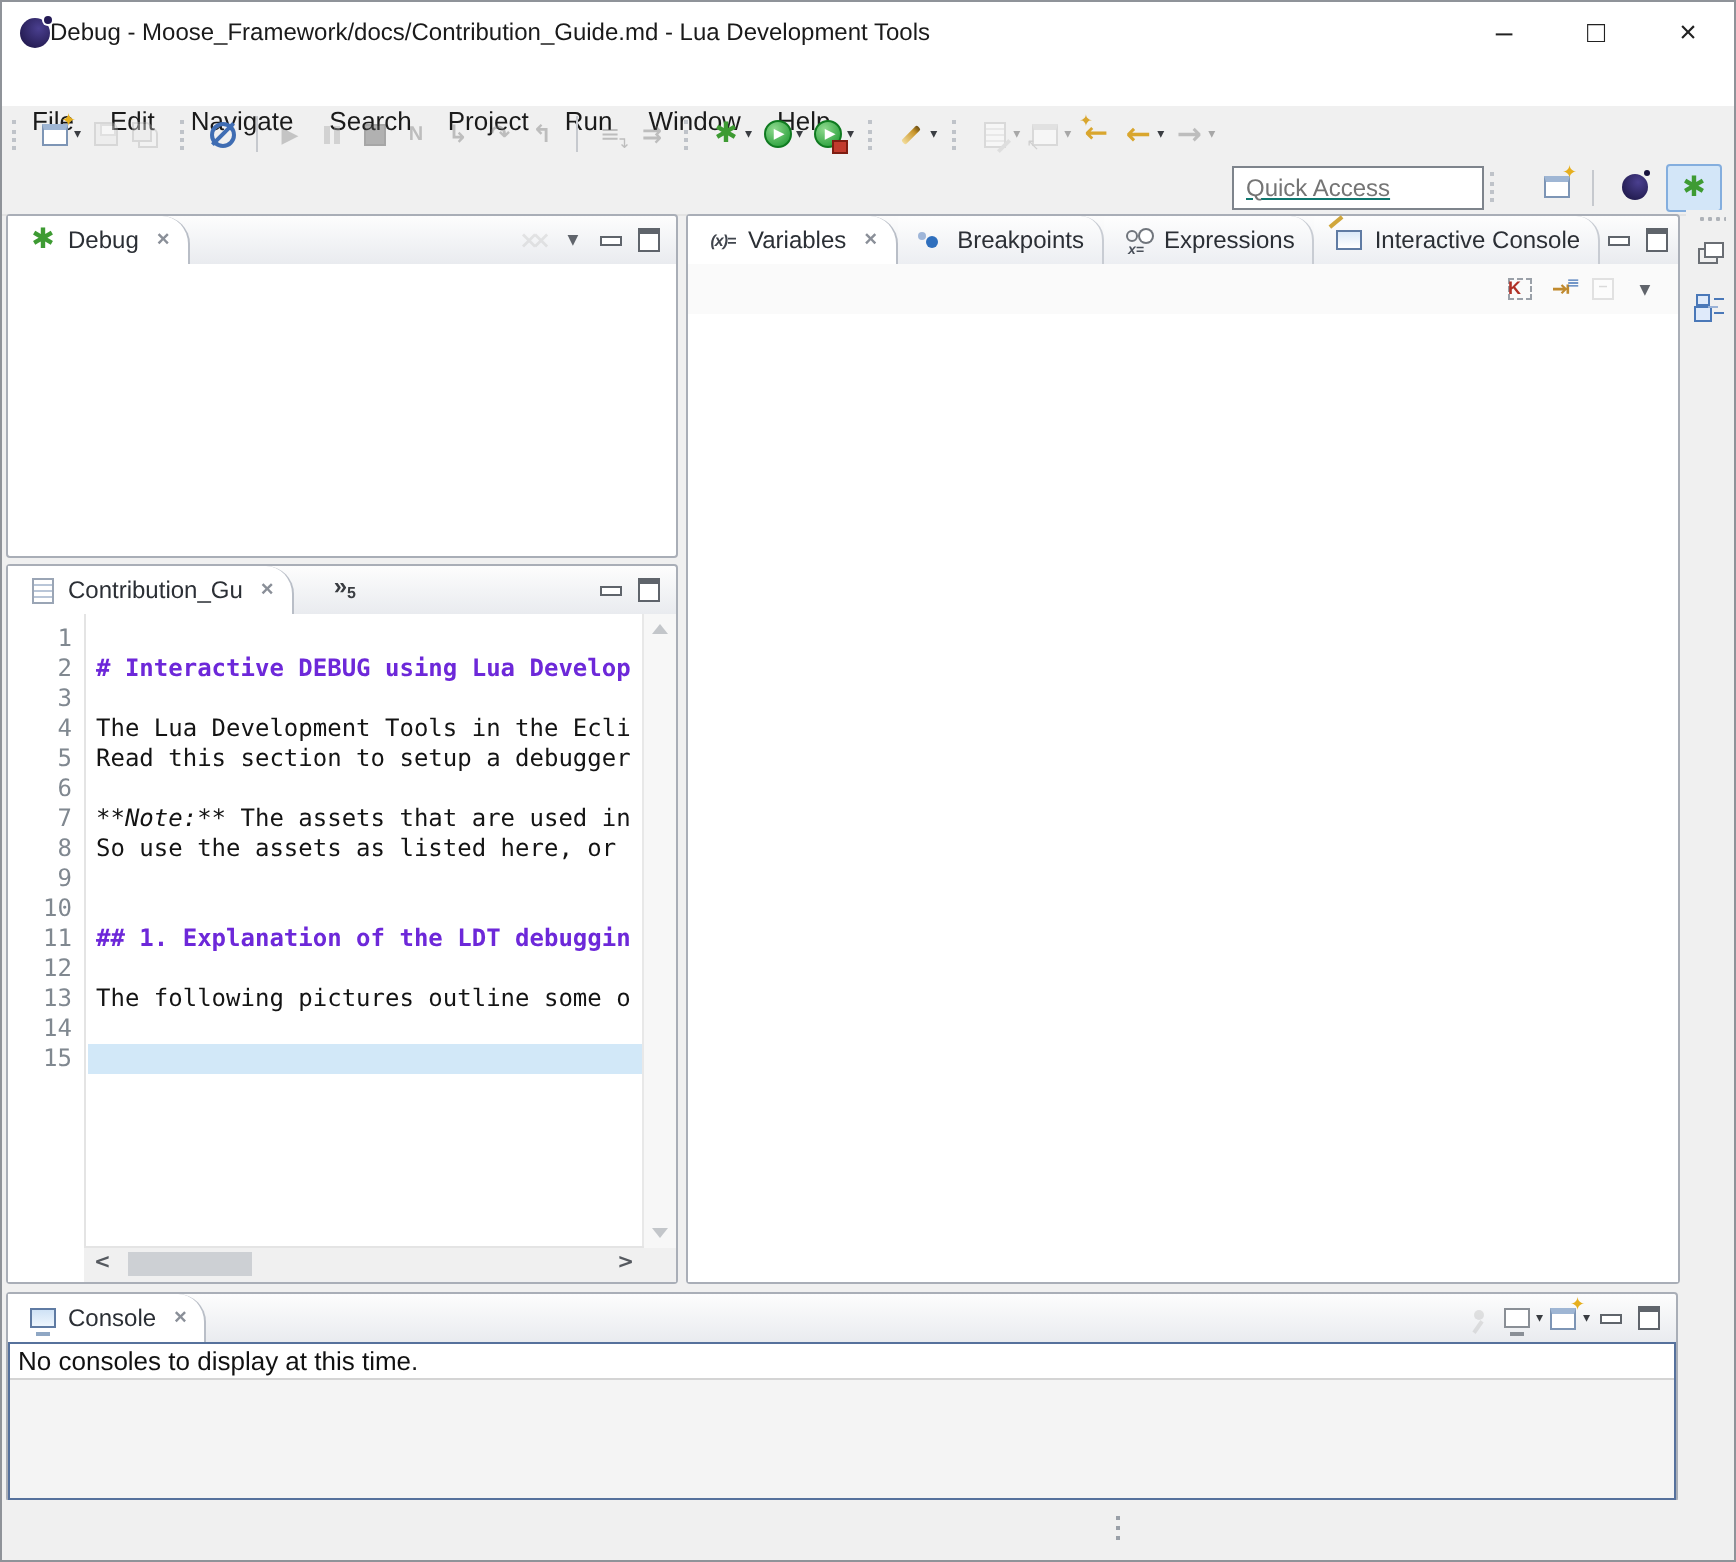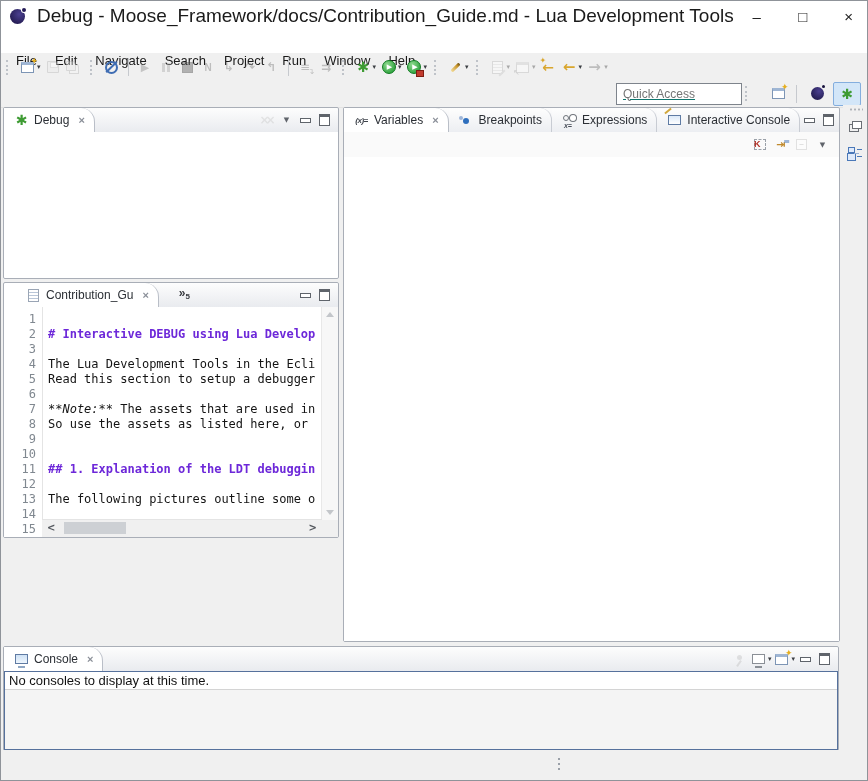--- a/index.html
+++ b/index.html
@@ -2,21 +2,21 @@
 <html><head>
 <meta charset="utf-8">
 <style>
   html,body{margin:0;padding:0;background:#d8d8d8;font-family:"Liberation Sans",sans-serif;}
   .window{position:relative;width:868px;height:781px;background:#f0f0f0;border:1px solid #8f9399;box-sizing:border-box;overflow:hidden;}
 
   
   .titlebar{height:30px;background:#ffffff;display:flex;align-items:center;padding-left:9px;}
   .logo{width:15px;height:15px;border-radius:50%;background:radial-gradient(circle at 62% 35%,#4a3f8f,#191140);position:relative;flex:0 0 auto;}
   .logo::after{content:"";position:absolute;top:-1px;right:-1px;width:4px;height:4px;border-radius:50%;background:#241a55;box-shadow:0 0 0 1px #fff;}
-  .title{font-size:19px;color:#1a1a1a;margin-left:12px;white-space:nowrap;}
+  .title{font-size:12px;color:#1a1a1a;margin-left:0;white-space:nowrap;}
   .winctl{margin-left:auto;display:flex;height:30px;}
   .wbtn{width:46px;height:30px;display:flex;align-items:center;justify-content:center;font-size:15px;color:#222;cursor:default;}
 
   
   .menubar{height:22px;background:#ffffff;display:flex;align-items:center;padding-left:6px;border-bottom:1px solid #f0f0f0;}
   .menu-item{font-size:13px;color:#1a1a1a;padding:2px 9px;margin-top:36px;}
 
   
   .toolbar{height:26px;background:#f0f0f0;display:flex;align-items:center;padding-left:2px;}
   .tb-group{display:flex;align-items:center;padding:0 2px;}
@@ -342,21 +342,21 @@
         <div class="tb-btn dis">
           <span class="ic i-collapse"></span>
         </div>
         <div class="tb-btn">
           <span class="ic i-menu-tri"></span>
         </div>
       </div>
     <div class="var-content"></div>
   </div>
 
-  <div class="panel" style="left:2px;top:281px;width:336px;height:256px;padding-left:12px;">
+  <div class="panel" style="left:2px;top:281px;width:336px;height:360px;">
     <div class="tabrow">
       <div class="tab active">
         <span class="ic i-file"></span>
         <span>Contribution_Gu</span>
         <span class="tclose">×</span>
       </div>
       <div class="chevron">
         <span>»</span>
           <sub>5</sub>
       </div>

